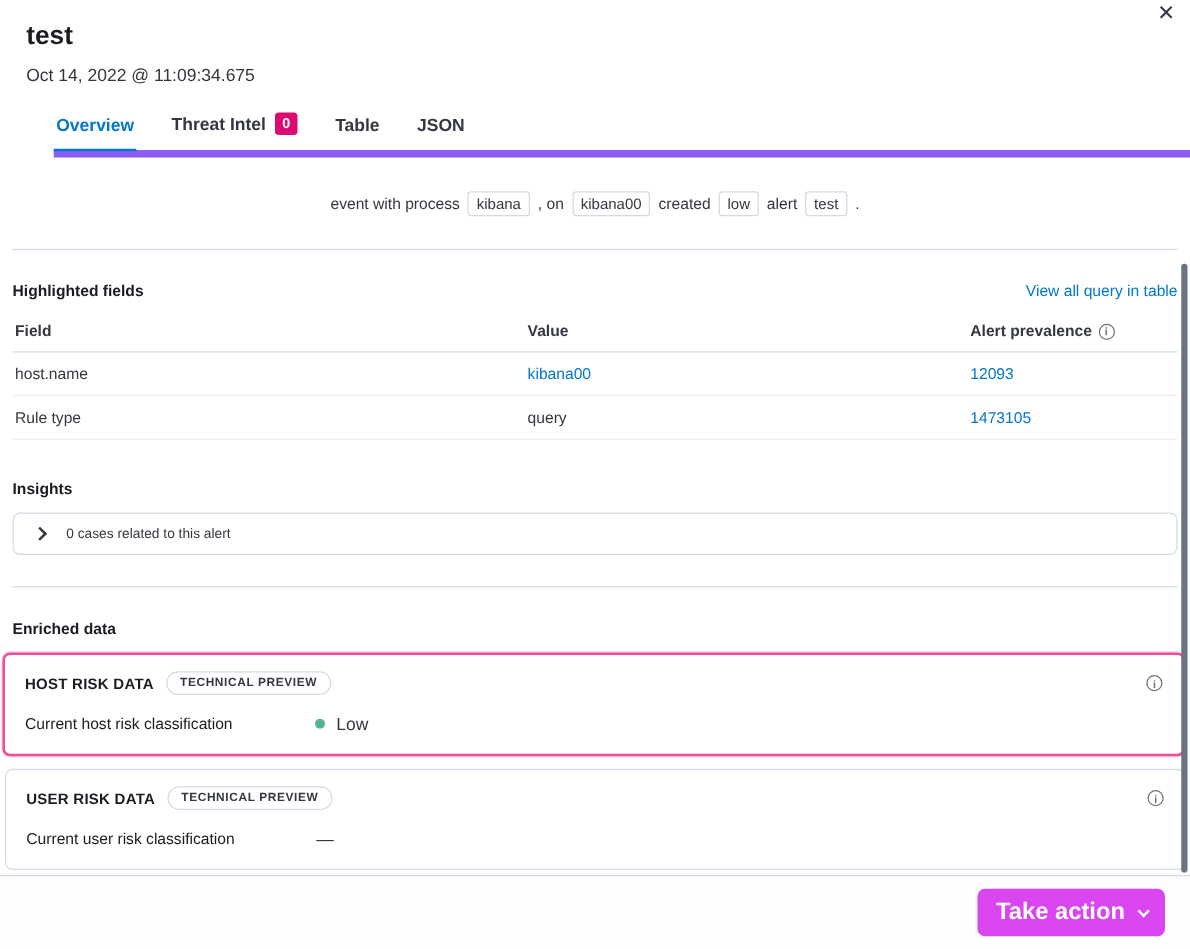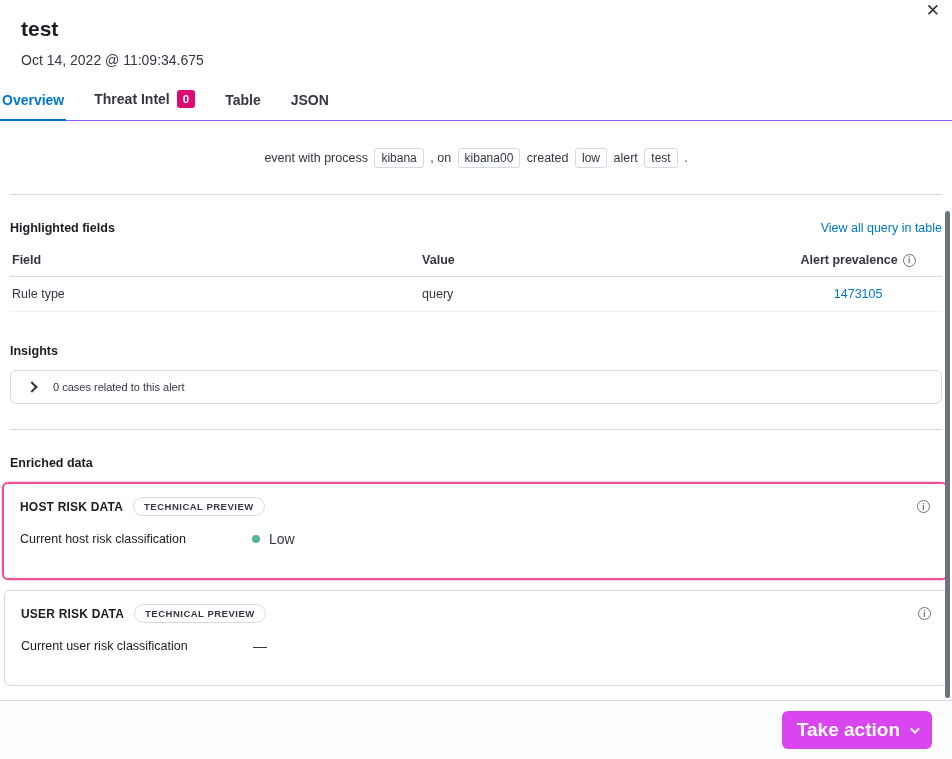--- a/index.html
+++ b/index.html
@@ -42,21 +42,22 @@
     font-size: 14px;
     color: #343741;
     line-height: 20px;
   }
   
   .tabs {
     display: flex;
     align-items: flex-end;
     gap: 26px;
     padding: 14px 12px 0 0;
-    border-bottom: 1px solid #8b5cf6;
+    border-bottom: 6px solid #8b5cf6;
+    margin-left: 43px;
   }
   .tab {
     display: inline-flex;
     align-items: center;
     gap: 7px;
     padding: 6px 2px 11px 2px;
     font-size: 14px;
     font-weight: 600;
     color: #343741;
     cursor: pointer;
@@ -130,21 +131,21 @@
     font-size: 12.5px;
   }
   .hf-table th {
     text-align: left;
     font-weight: 700;
     color: #343741;
     padding: 8px 8px 9px 2px;
     border-bottom: 1px solid #d3dae6;
     font-size: 12.5px;
   }
-  .hf-table th.num, .hf-table td.num { text-align: center; padding-right: 2px; }
+  .hf-table th.num, .hf-table td.num { text-align: left; padding-right: 2px; }
   .hf-table td {
     padding: 10px 8px 10px 2px;
     border-bottom: 1px solid #edf0f5;
     color: #343741;
   }
   .hf-table col.c1 { width: 44%; }
   .hf-table col.c2 { width: 38%; }
   .hf-table col.c3 { width: 18%; }
   .cell-link { color: #0077cc; cursor: pointer; }
   .th-with-icon { display: inline-flex; align-items: center; gap: 5px; }
@@ -185,21 +186,21 @@
     border-width: 2px 2px 0 0;
     border-color: #343741;
     transform: rotate(45deg);
     margin-left: 3px;
   }
   
   .risk-panel {
     margin-top: 12px;
     border: 1px solid #d3dae6;
     border-radius: 6px;
-    padding: 13px 16px 31px 16px;
+    padding: 13px 16px 16px 16px;
     background: #fff;
   }
   .risk-panel.highlighted {
     border: 2px solid #f04e98;
     box-shadow: 0 0 0 1px rgba(240, 78, 152, 0.25);
     margin-left: -8px;
     margin-right: -6px;
   }
   .risk-panel.plain { margin-left: -6px; margin-right: -6px; margin-top: 10px; }
   .risk-head { display: flex; align-items: center; gap: 10px; }
@@ -345,20 +346,25 @@
           <th class="num">
             <span class="th-with-icon">
               <span>Alert prevalence</span>
               <span class="info-icon">i</span>
             </span>
           </th>
         </tr>
       </thead>
       <tbody>
         <tr>
+          <td>host.name</td>
+          <td><span class="cell-link">kibana00</span></td>
+          <td class="num"><span class="cell-link">12093</span></td>
+        </tr>
+        <tr>
           <td>Rule type</td>
           <td>query</td>
           <td class="num"><span class="cell-link">1473105</span></td>
         </tr>
       </tbody>
     </table>
 
     <div class="section-title insights-title">Insights</div>
 
     <div class="accordion">

